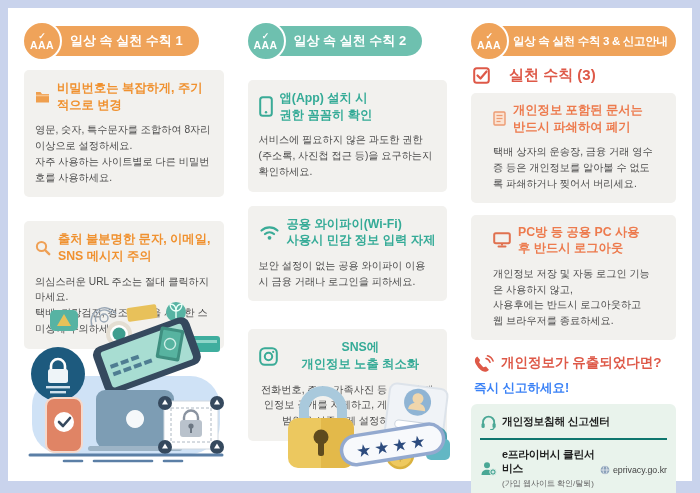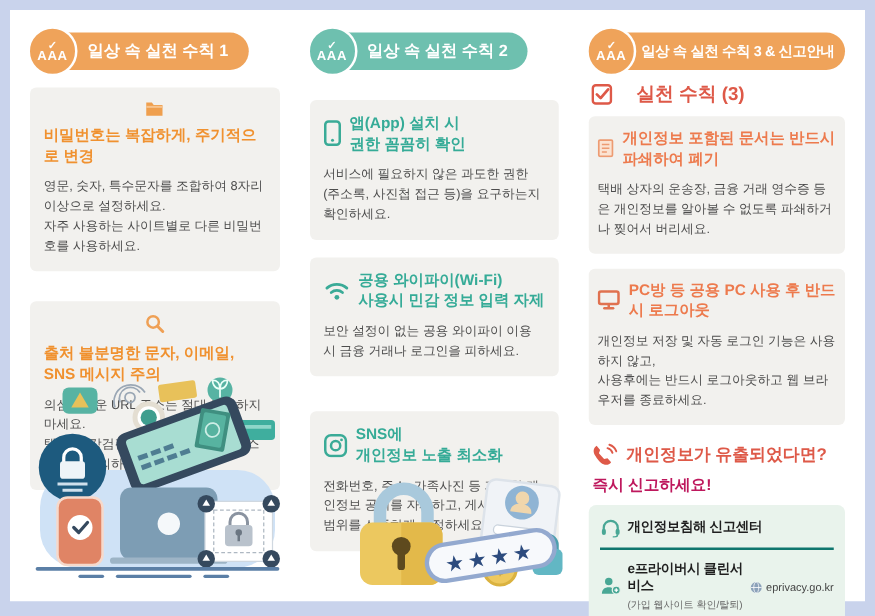--- a/index.html
+++ b/index.html
@@ -37,42 +37,42 @@
   .badge .chk { font-size:9px; line-height:0.9; }
   .badge .aaa { font-size:10.5px; font-weight:bold; letter-spacing:0.5px; }
 
   
   .card { background:#f2f1ee; border-radius:5px; padding:10px 11px 12px; margin-top:14px; }
   .card-title {
     display:flex; gap:7px; align-items:center;
     font-weight:bold; font-size:12.3px; line-height:1.35; white-space:pre-line;
   }
   .card-title .ttl { flex:1; }
-  .c1 .card-title { color:#f0912f;flex-direction:column; }
+  .c1 .card-title { color:#f0912f; }
   .c2 .card-title { color:#35ab97; }
   .c3 .card-title { color:#ed7a4d; }
   .card-body {
     margin-top:9px; font-size:10.2px; color:#4d4d4d; line-height:1.55;
     white-space:pre-line;
   }
   .mt24 { margin-top:24px; }
-  .mt28 { margin-top:28px; }
+  .mt28 { margin-top:28px;text-align:center; }
 
   
   .sub-h {
     display:flex; gap:19px; align-items:center;
     color:#de5948; font-size:15px; font-weight:bold; margin:10px 0 0 2px;
   }
-  .c3 .card { margin-top:8px; padding:9px 7px 11px; }
+  .c3 .card { margin-top:8px; padding:9px 22px 11px; }
   .c3 .card + .card { margin-top:12px; }
   .leak-title {
-    display:flex; gap:7px; align-items:center;
+    display:flex; gap:7px; 
     color:#de5948; font-size:13.5px; font-weight:bold; margin:14px 0 0 2px;
   }
-  .leak-sub { font-size:12.5px; font-weight:bold; color:#be185d; margin:7px 0 0 3px; }
+  .leak-sub { font-size:12.5px; font-weight:bold; color:#3b82f6; margin:7px 0 0 3px; }
   .mint { background:#e9f3ec; border-radius:6px; margin-top:7px; padding:2px 9px; }
   .svc-row { display:flex; align-items:center; padding:8px 0; border-bottom:2px solid #0f766e; }
   .svc-row:last-child { border-bottom:none; }
   .svc-icon { width:22px; flex:none; }
   .svc-main { flex:1; min-width:0; }
   .svc-name { font-size:10.8px; font-weight:bold; color:#1f1f1f; letter-spacing:-0.3px; }
   .svc-note { font-size:8px; color:#666; margin-top:2px; }
   .svc-right { text-align:right; flex:none; }
   .svc-phone { font-size:10.5px; color:#333; white-space:nowrap; }
   .svc-url { font-size:8.8px; color:#444; display:flex; align-items:center; gap:3px; justify-content:flex-end; white-space:nowrap; margin-top:2px; }

